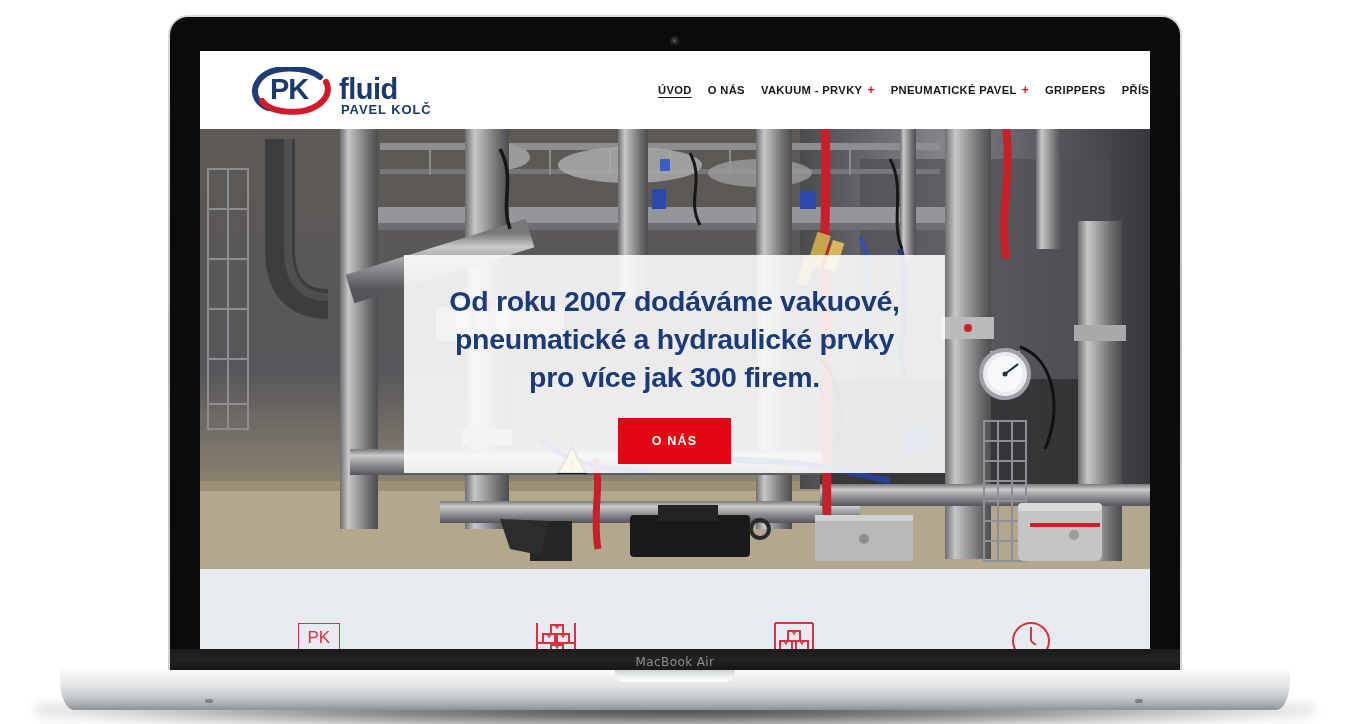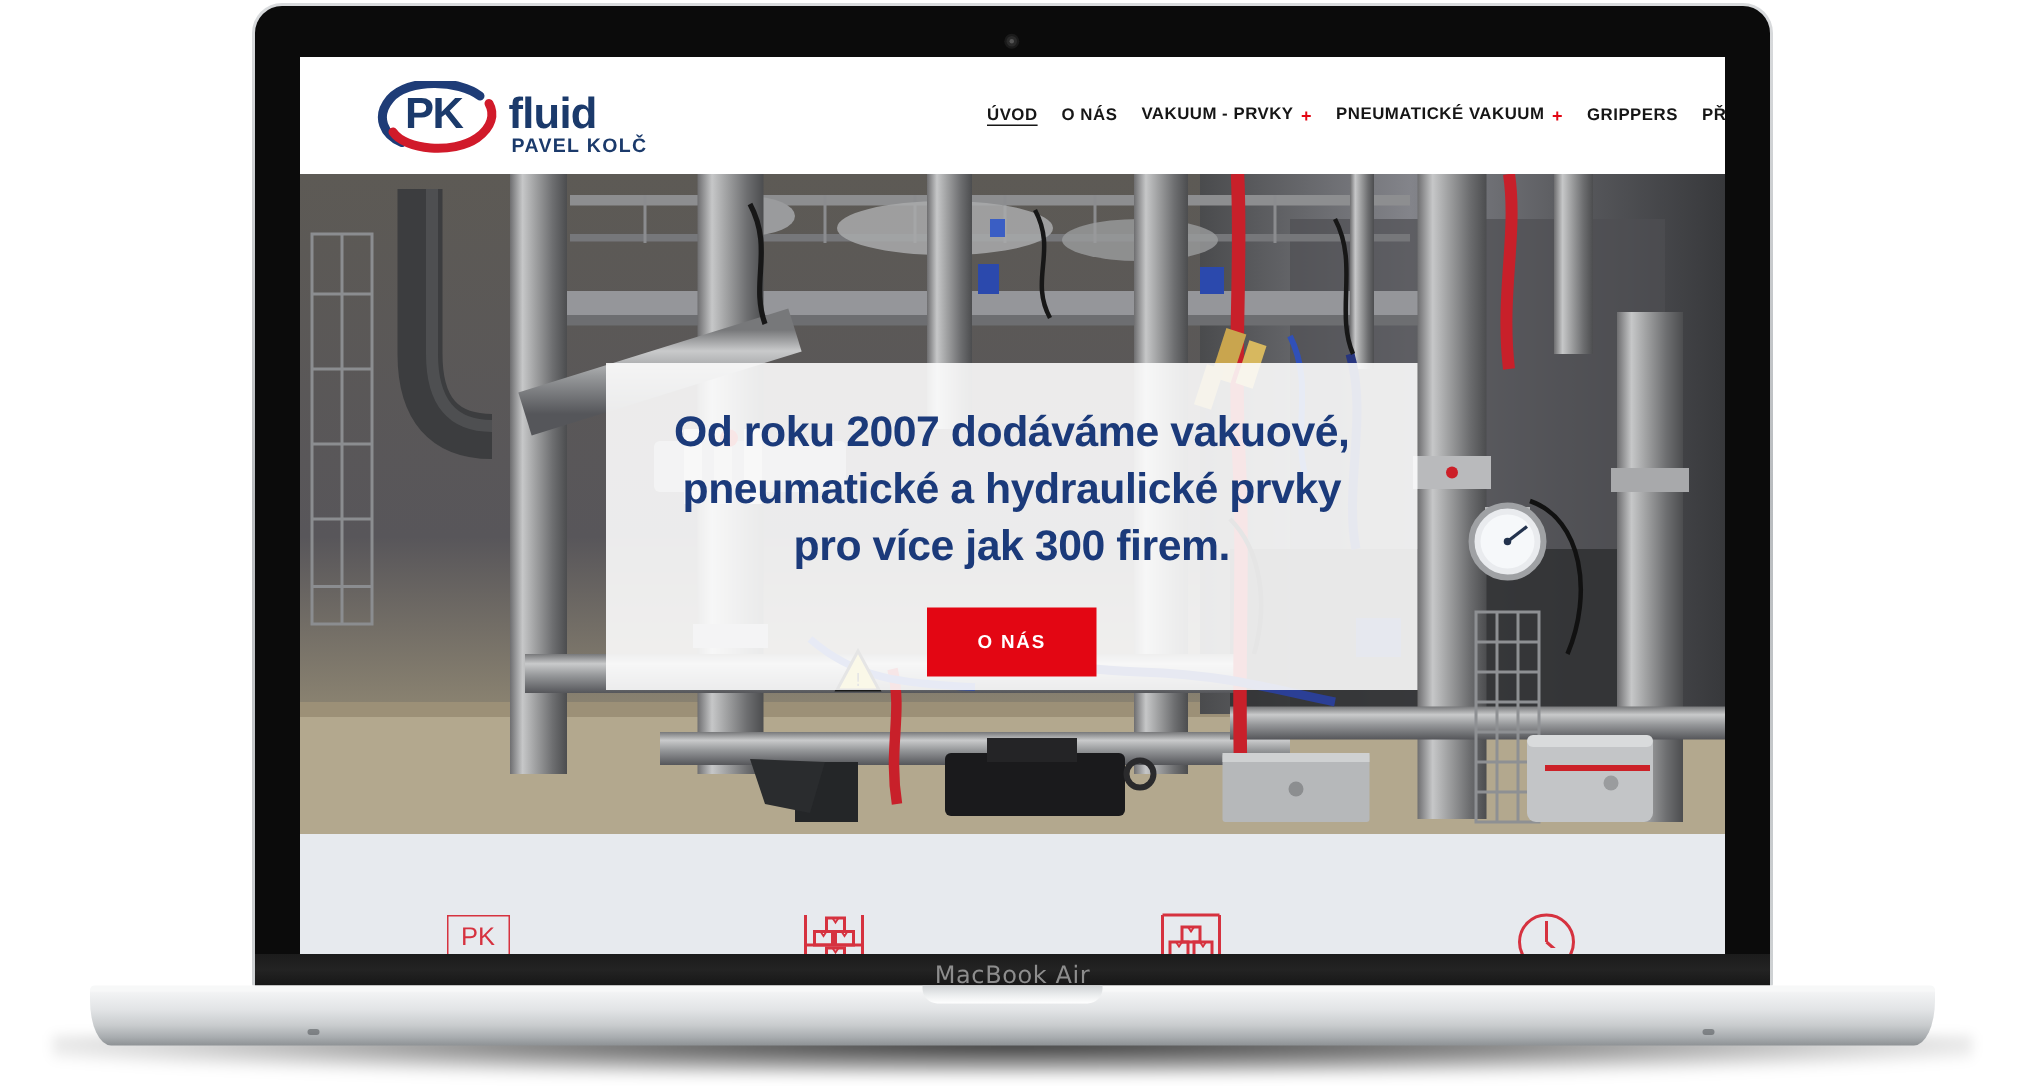--- a/index.html
+++ b/index.html
@@ -6,21 +6,21 @@
   html, body {
     width: 1350px; height: 724px;
     background: #ffffff;
     font-family: "Liberation Sans", sans-serif;
     overflow: hidden;
   }
 
   
   #laptop-mockup {
     position: absolute;
-    left: 0; top: 0;
+    left: 0; top: 13px;
     width: 1350px; height: 520px; padding-left: 28px;
   }
 
   #laptop-lid {
     position: absolute;
     left: 168px; top: 2px;
     width: 1014px; height: 658px;
     background: linear-gradient(180deg,#d9dbdd 0%, #b9bcbf 50%, #cfd2d4 100%);
     border-radius: 20px 20px 4px 4px;
     padding: 2px;
@@ -59,21 +59,21 @@
 
   
   #laptop-chin {
     position: absolute;
     left: 170px; top: 636px;
     width: 1010px; height: 26px;
     background: linear-gradient(180deg,#1b1b1b 0%, #232323 40%, #111 100%);
     display: flex; align-items: center; justify-content: center;
   }
   #macbook-label {
-    font-size: 16px;
+    font-size: 12px;
     color: #8d8d8d;
     letter-spacing: 0.4px;
     font-family: "DejaVu Sans", sans-serif;
   }
 
   
   #laptop-base {
     position: absolute;
     left: 60px; top: 657px;
     width: 1230px; height: 40px;
@@ -155,21 +155,21 @@
   }
 
   
   #main-nav {
     position: absolute;
     left: 450px; top: 0;
     height: 78px;
     display: flex; align-items: center; gap: 0;
   }
   .nav-item {
-    display: flex; align-items: flex-start;
+    display: flex; align-items: center;
     font-size: 11.2px; font-weight: bold;
     letter-spacing: 0.35px;
     color: #161616;
     padding: 0 8px;
     white-space: nowrap;
     cursor: pointer;
     font-family: "Liberation Sans", sans-serif;
   }
   .nav-item.active { text-decoration: underline; text-underline-offset: 3px; }
   .nav-plus {
@@ -295,21 +295,21 @@
           <span>ÚVOD</span>
         </div>
         <div class="nav-item">
           <span>O NÁS</span>
         </div>
         <div class="nav-item">
           <span>VAKUUM - PRVKY</span>
           <span class="nav-plus">+</span>
         </div>
         <div class="nav-item">
-          <span>PNEUMATICKÉ VAKUUM</span>
+          <span>PNEUMATICKÉ PAVEL</span>
           <span class="nav-plus">+</span>
         </div>
         <div class="nav-item">
           <span>GRIPPERS</span>
         </div>
         <div class="nav-item">
           <span>PŘÍSLUŠENSTVÍ</span>
 
         </div>
 

